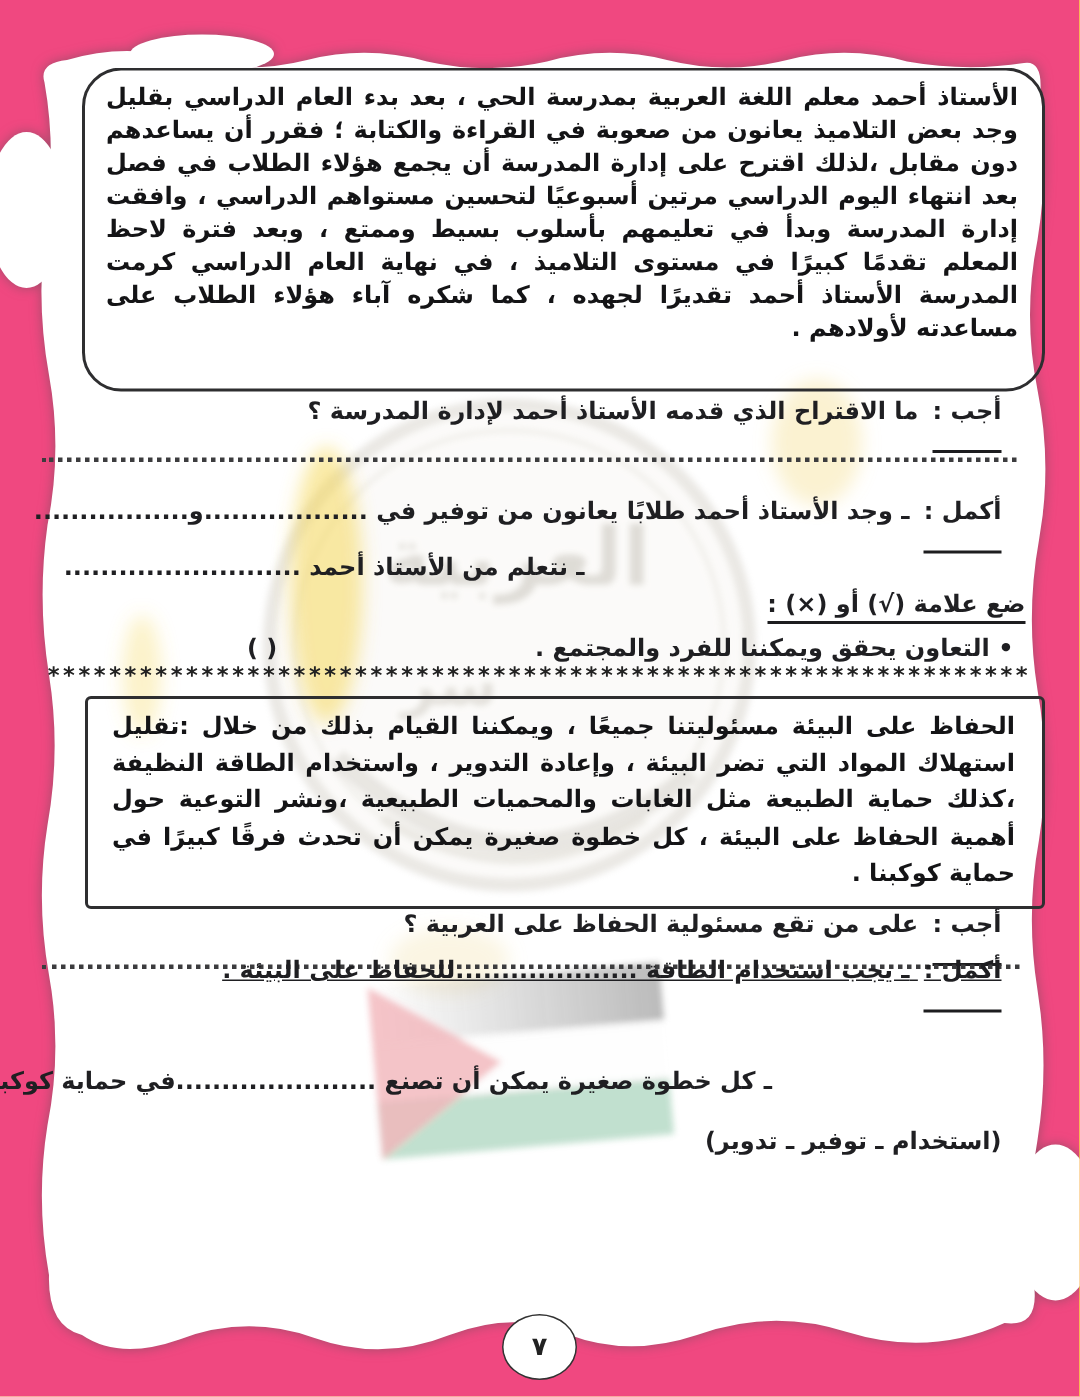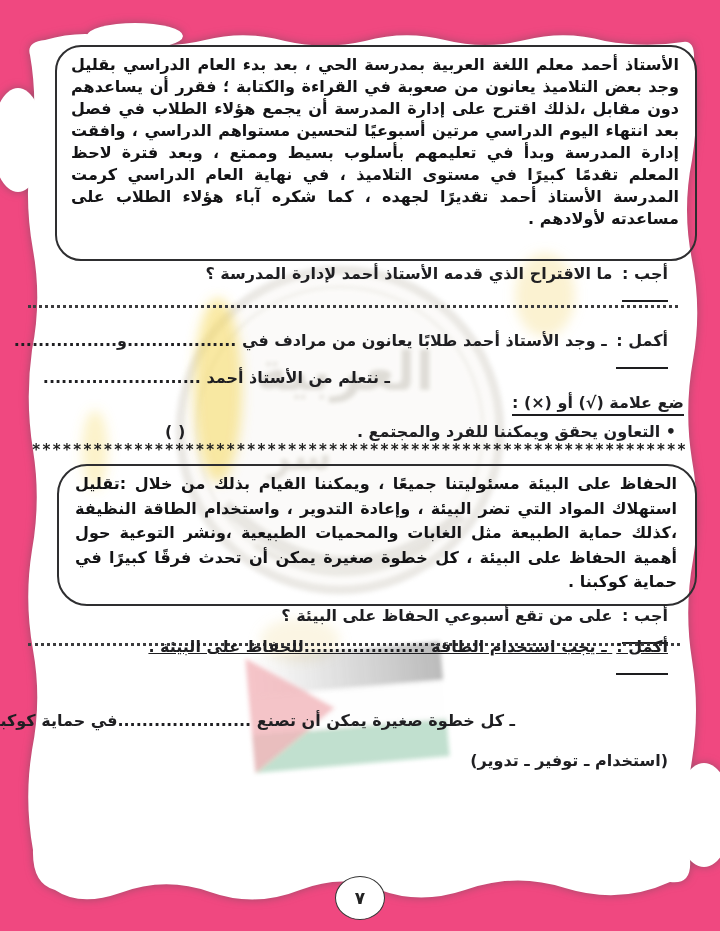--- a/index.html
+++ b/index.html
@@ -6,21 +6,21 @@
   body{font-family:"DejaVu Sans","Liberation Sans",sans-serif;}
   #stage{position:relative;width:720px;height:931px;overflow:hidden;background:#fde047;}
   #paper-svg{position:absolute;left:0;top:0;z-index:0;}
   #watermarks{position:absolute;left:0;top:0;z-index:1;pointer-events:none;}
   .content{position:absolute;z-index:2;color:#1f1f22;direction:rtl;}
 
   .passage-box{position:absolute;z-index:2;border:2px solid #2e2e30;background:transparent;
     direction:rtl;text-align:justify;text-align-last:right;color:#141416;font-weight:bold;}
   #passage1{left:55px;top:45px;width:608px;height:200px;border-radius:26px;
     padding:7px 16px 5px 14px;font-size:16px;line-height:22px;}
-  #passage2{left:57px;top:464px;width:602px;height:128px;border-radius:30px;
+  #passage2{left:57px;top:464px;width:602px;height:128px;border-radius:4px;
     padding:6px 18px 4px 16px;font-size:16px;line-height:24.5px;}
 
   .qline{white-space:nowrap;font-size:16px;font-weight:bold;}
   .qlabel{border-bottom:2px solid #1d1d1f;padding-bottom:17px;margin-left:4px;}
   .dotline{position:absolute;z-index:2;height:0;border-bottom:3.2px dotted #3c3c3e;}
   .stars{position:absolute;z-index:2;left:28px;right:28px;text-align:center;overflow:hidden;
     white-space:nowrap;font-size:15px;font-weight:bold;letter-spacing:2.4px;color:#222;}
   .spread{display:flex;justify-content:space-between;align-items:baseline;}
   .underlined{border-bottom:2px solid #1d1d1f;padding-bottom:2px;}
 
@@ -100,42 +100,42 @@
 
   <div class="content qline" style="top:264px;right:52px;">
     <span class="qlabel">أجب :</span>
     <span>ما الاقتراح الذي قدمه الأستاذ أحمد لإدارة المدرسة ؟</span>
   </div>
 
   <div class="dotline" style="top:305px;left:28px;width:650px;"></div>
 
   <div class="content qline" style="top:331px;right:52px;">
     <span class="qlabel">أكمل :</span>
-    <span>ـ وجد الأستاذ أحمد طلابًا يعانون من مرادف في ..................و.................</span>
+    <span>ـ وجد الأستاذ أحمد طلابًا يعانون من توفير في ..................و.................</span>
   </div>
   <div class="content qline" style="top:368px;right:330px;">
     <span>ـ  نتعلم من الأستاذ أحمد ..........................</span>
   </div>
 
   <div class="content qline" style="top:393px;right:36px;">
     <span class="underlined">ضع علامة (√) أو (×) :</span>
   </div>
 
   <div class="content qline spread" style="top:422px;right:44px;left:165px;">
     <span>• التعاون يحقق ويمكننا للفرد والمجتمع .</span>
     <span>(          )</span>
   </div>
 
   <div class="stars" style="top:441px;">****************************************************************</div>
 
   <div id="passage2" class="passage-box">الحفاظ على البيئة مسئوليتنا جميعًا ، ويمكننا القيام بذلك من خلال :تقليل استهلاك المواد التي تضر البيئة ، وإعادة التدوير ، واستخدام الطاقة النظيفة ،كذلك حماية الطبيعة مثل الغابات والمحميات الطبيعية ،ونشر التوعية حول أهمية الحفاظ على البيئة ، كل خطوة صغيرة يمكن أن تحدث فرقًا كبيرًا في حماية كوكبنا .</div>
 
   <div class="content qline" style="top:606px;right:52px;">
     <span class="qlabel">أجب :</span>
-    <span>على من تقع أسبوعي الحفاظ على البيئة ؟</span>
+    <span>على من تقع مسئولية الحفاظ على العربية ؟</span>
   </div>
 
   <div class="dotline" style="top:643px;left:28px;width:652px;"></div>
 
   <div class="content qline" style="top:637px;right:52px;text-decoration:underline;">
     <span class="qlabel">أكمل :</span>
     <span>ـ يجب استخدام الطاقة ....................للحفاظ على البيئة .</span>
   </div>
   <div class="content qline" style="top:711px;right:205px;">
     <span>ـ كل خطوة صغيرة يمكن أن تصنع ......................في حماية كوكبنا .</span>

